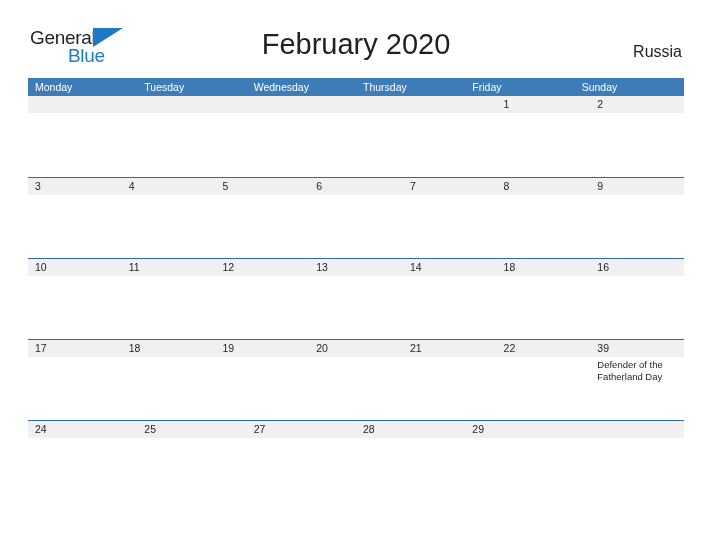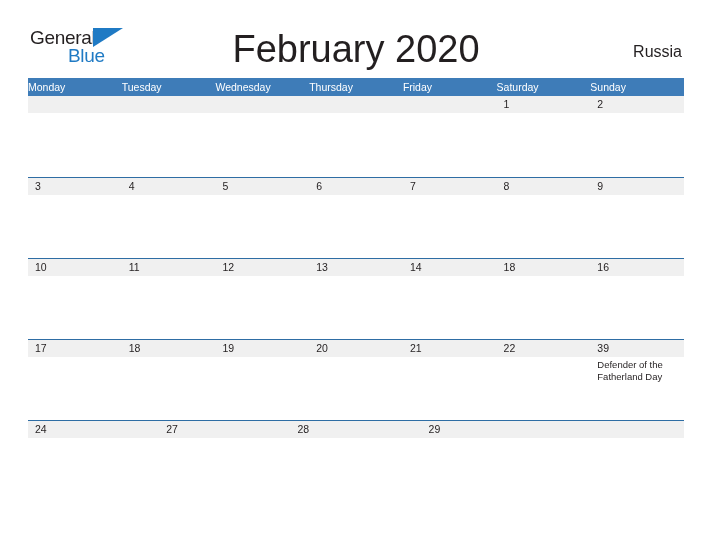--- a/index.html
+++ b/index.html
@@ -64,21 +64,21 @@
     top: 0px;
   }
 
   .title {
     position: absolute;
     left: 0;
     right: 0;
     top: 28px;
     text-align: center;
     font-family: "Liberation Sans", sans-serif;
-    font-size: 38px;
+    font-size: 29px;
     font-weight: 400;
     color: #231f20;
     letter-spacing: 0px;
   }
 
   .country {
     position: absolute;
     right: 30px;
     top: 43px;
     font-family: "Liberation Sans", sans-serif;
@@ -99,20 +99,21 @@
     display: flex;
     width: 100%;
     background: #3e7cb8;
     height: 18px;
   }
   .weekday-cell {
     flex: 1 1 0;
     color: #ffffff;
     font-size: 10.5px;
     line-height: 18px;
+    padding-left: 7px;
     box-sizing: border-box;
     white-space: nowrap;
     overflow: hidden;
   }
 
   .week-row {
     display: flex;
     width: 100%;
     height: 81px;
     border-top: 1px solid #2e6da4;
@@ -178,21 +179,20 @@
   </div>
 
   <div class="calendar">
 
     <div class="weekday-row">
       <div class="weekday-cell">Monday</div>
       <div class="weekday-cell">Tuesday</div>
       <div class="weekday-cell">Wednesday</div>
       <div class="weekday-cell">Thursday</div>
       <div class="weekday-cell">Friday</div>
-      <div class="weekday-cell">Saturday</div>
       <div class="weekday-cell">Sunday</div>
     </div>
 
     <div id="weeks-container">
         <div class="week-row first">
           <div class="day-cell empty">
             <div class="day-band">
               <span class="day-num"></span>
             </div>
           </div>
@@ -342,20 +342,25 @@
           </div>
         </div>
         <div class="week-row">
           <div class="day-cell">
             <div class="day-band">
               <span class="day-num">24</span>
             </div>
           </div>
           <div class="day-cell">
             <div class="day-band">
+              <span class="day-num">25</span>
+            </div>
+          </div>
+          <div class="day-cell">
+            <div class="day-band">
               <span class="day-num">27</span>
             </div>
           </div>
           <div class="day-cell">
             <div class="day-band">
               <span class="day-num">28</span>
             </div>
           </div>
           <div class="day-cell">
             <div class="day-band">

